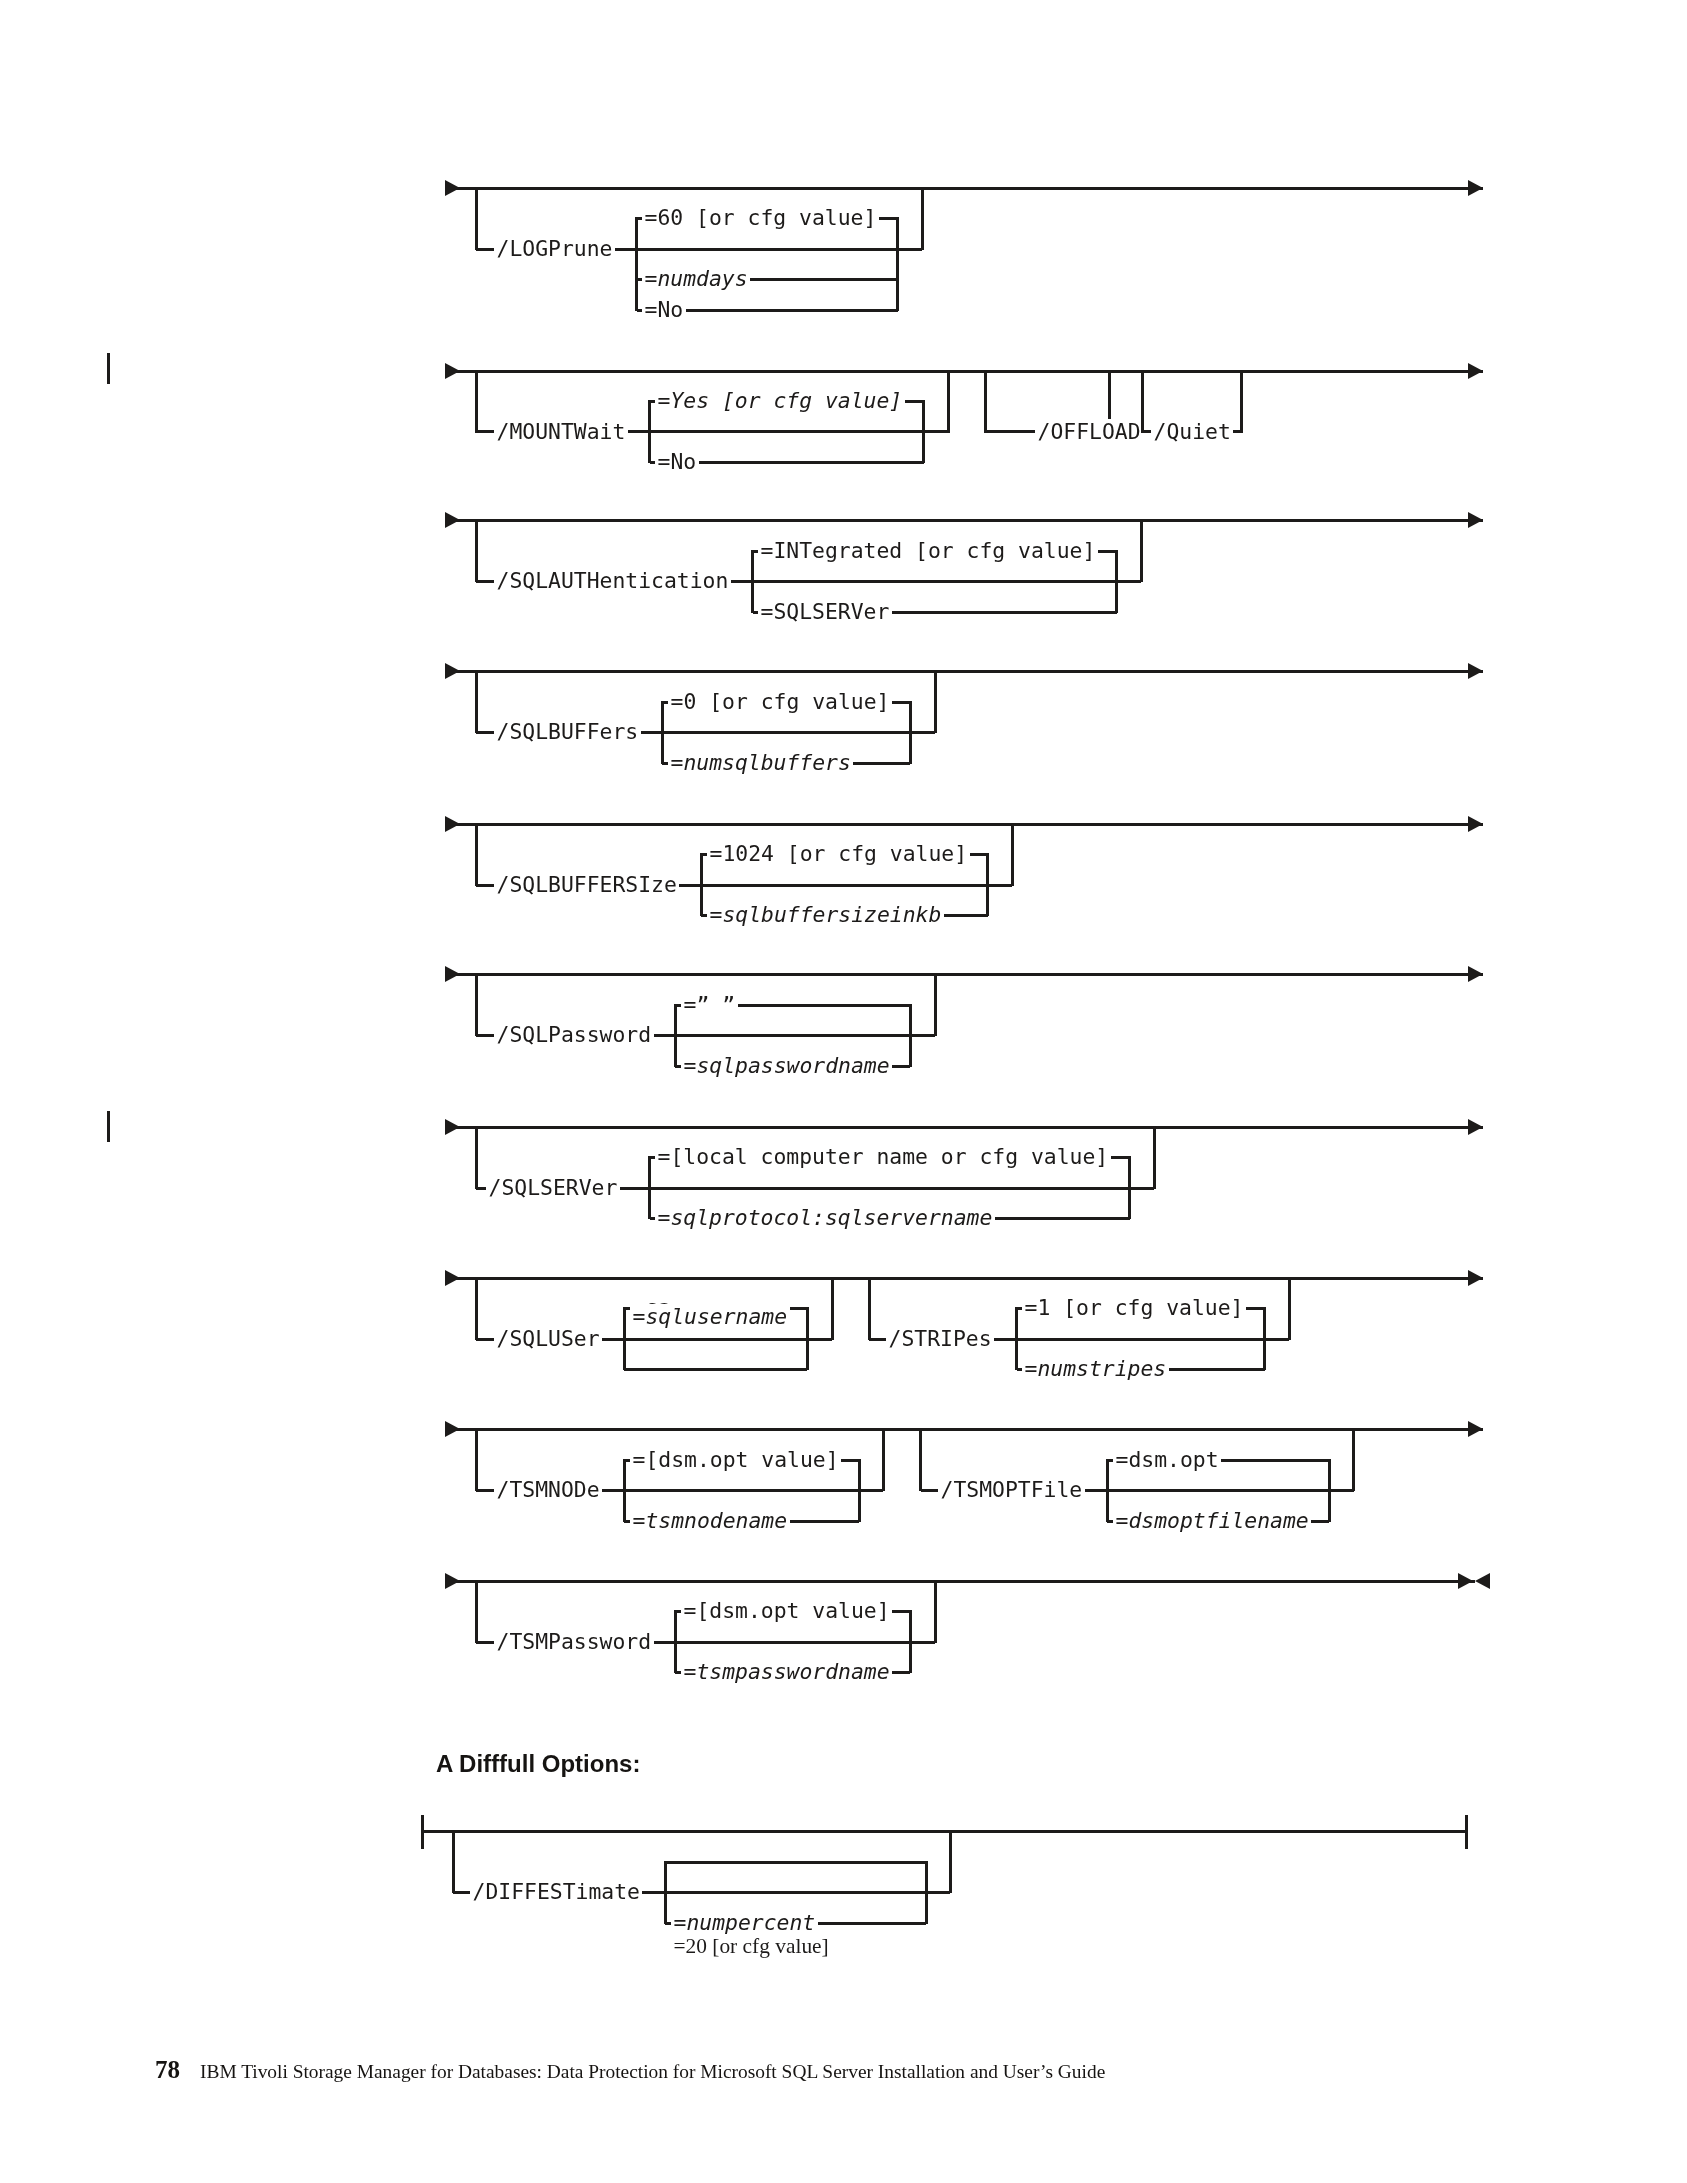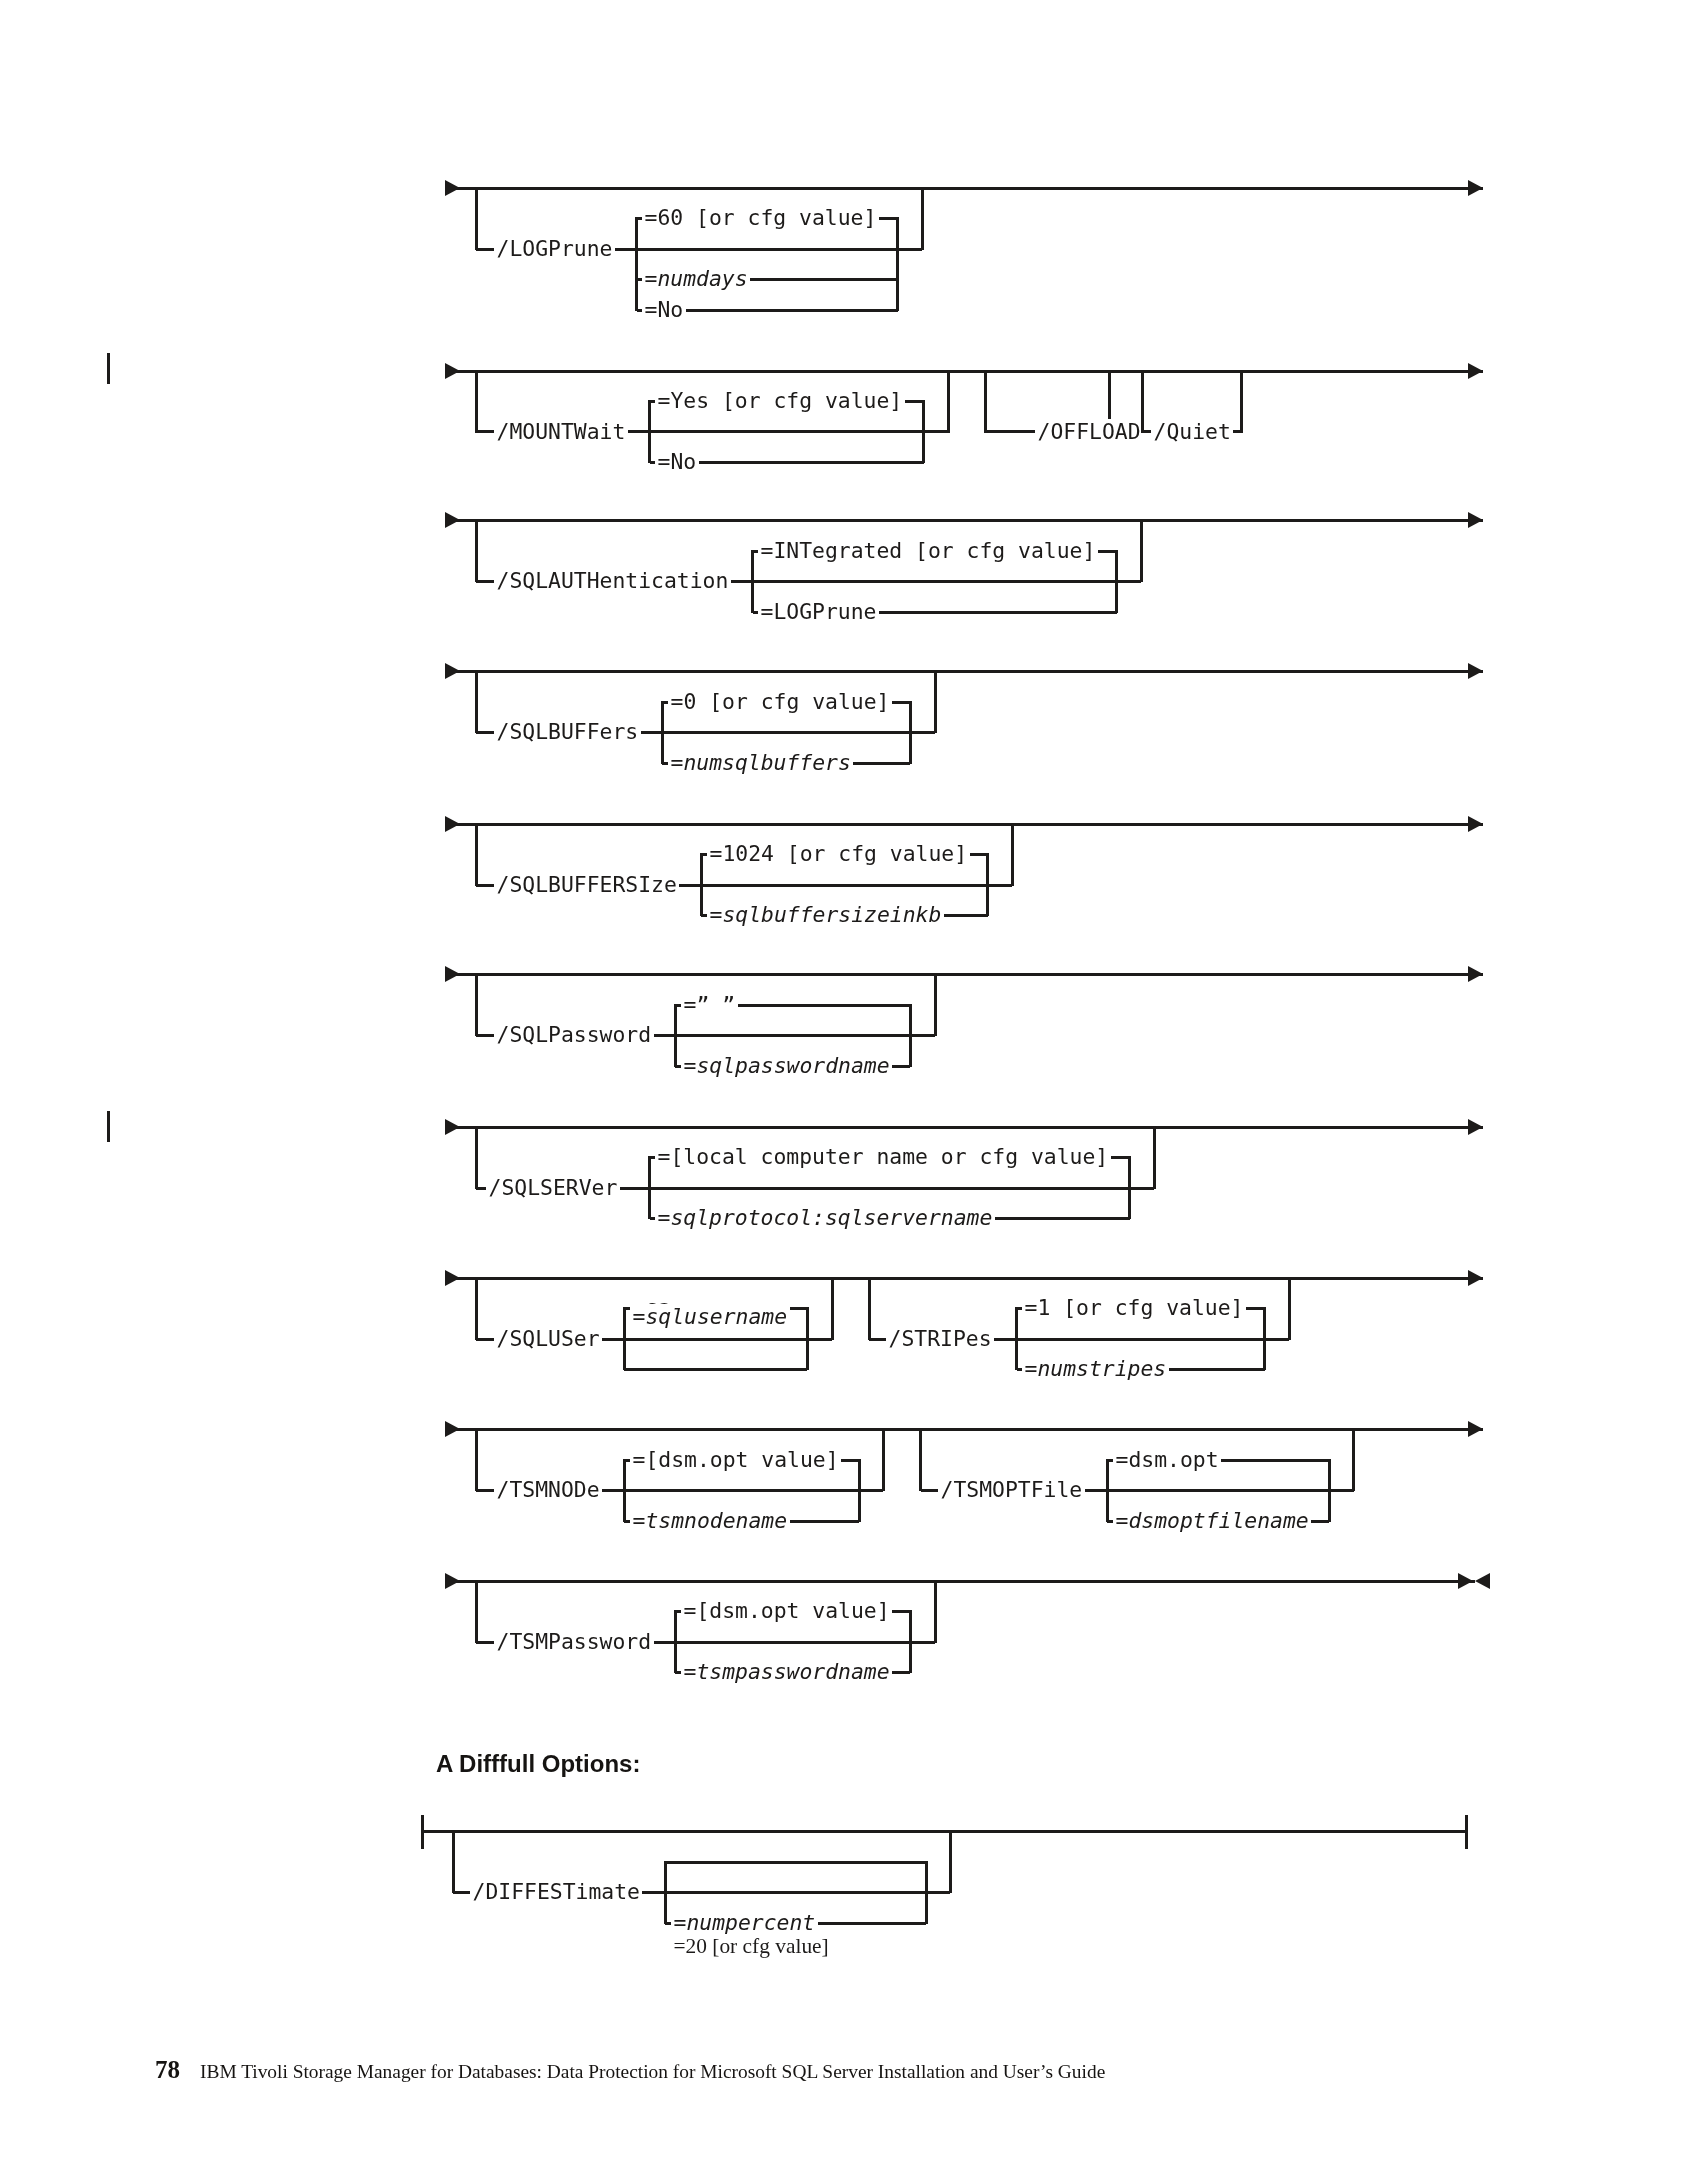--- a/index.html
+++ b/index.html
@@ -46,21 +46,21 @@
         <div class="tri-r" style="left: 445px; top: 363px; border-left-color: rgb(29, 27, 26);"></div>
         <div class="tri-r" style="left: 1468px; top: 363px; border-left-color: rgb(29, 27, 26);"></div>
         <div class="vline" style="left: 475px; top: 370px; width: 2.5px; height: 63px; background: rgb(29, 27, 26);"></div>
         <div class="vline" style="left: 947px; top: 370px; width: 2.5px; height: 63px; background: rgb(29, 27, 26);"></div>
         <div class="hline" style="left: 476px; top: 430px; width: 472px; height: 2.5px; background: rgb(29, 27, 26);"></div>
         <span class="syn" style="left: 494px; top: 419px;">/MOUNTWait</span>
         <div class="hline" style="left: 650px; top: 400px; width: 274px; height: 2.5px; background: rgb(29, 27, 26);"></div>
         <div class="hline" style="left: 650px; top: 461px; width: 274px; height: 2.5px; background: rgb(29, 27, 26);"></div>
         <div class="vline" style="left: 648px; top: 400px; width: 2.5px; height: 63px; background: rgb(29, 27, 26);"></div>
         <div class="vline" style="left: 922px; top: 400px; width: 2.5px; height: 63px; background: rgb(29, 27, 26);"></div>
-        <span class="syn" style="left: 655px; top: 388px;">=Yes [or cfg value]</span>
+        <span class="syn" style="left: 655px; top: 388px; font-style: italic;">=Yes [or cfg value]</span>
         <span class="syn" style="left: 655px; top: 449px;">=No</span>
         <div class="vline" style="left: 984px; top: 370px; width: 2.5px; height: 63px; background: rgb(29, 27, 26);"></div>
         <div class="vline" style="left: 1108px; top: 370px; width: 2.5px; height: 63px; background: rgb(29, 27, 26);"></div>
         <div class="hline" style="left: 985px; top: 430px; width: 125px; height: 2.5px; background: rgb(29, 27, 26);"></div>
         <span class="syn" style="left: 993px; top: 419px; margin-left: 42px;">/OFFLOAD</span>
         <div class="vline" style="left: 1141px; top: 370px; width: 2.5px; height: 63px; background: rgb(29, 27, 26);"></div>
         <div class="vline" style="left: 1240px; top: 370px; width: 2.5px; height: 63px; background: rgb(29, 27, 26);"></div>
         <div class="hline" style="left: 1142px; top: 430px; width: 99px; height: 2.5px; background: rgb(29, 27, 26);"></div>
         <span class="syn" style="left: 1151px; top: 419px;">/Quiet</span>
       </div>
@@ -70,21 +70,21 @@
         <div class="tri-r" style="left: 1468px; top: 512px; border-left-color: rgb(29, 27, 26);"></div>
         <div class="vline" style="left: 475px; top: 519px; width: 2.5px; height: 63px; background: rgb(29, 27, 26);"></div>
         <div class="vline" style="left: 1140px; top: 519px; width: 2.5px; height: 63px; background: rgb(29, 27, 26);"></div>
         <div class="hline" style="left: 476px; top: 580px; width: 665px; height: 2.5px; background: rgb(29, 27, 26);"></div>
         <span class="syn" style="left: 494px; top: 568px;">/SQLAUTHentication</span>
         <div class="hline" style="left: 753px; top: 550px; width: 364px; height: 2.5px; background: rgb(29, 27, 26);"></div>
         <div class="hline" style="left: 753px; top: 611px; width: 364px; height: 2.5px; background: rgb(29, 27, 26);"></div>
         <div class="vline" style="left: 751px; top: 550px; width: 2.5px; height: 63px; background: rgb(29, 27, 26);"></div>
         <div class="vline" style="left: 1115px; top: 550px; width: 2.5px; height: 63px; background: rgb(29, 27, 26);"></div>
         <span class="syn" style="left: 758px; top: 538px;">=INTegrated [or cfg value]</span>
-        <span class="syn" style="left: 758px; top: 599px;">=LOGPrune</span>
+        <span class="syn" style="left: 758px; top: 599px;">=SQLSERVer</span>
       </div>
       <div>
         <div class="hline" style="left: 445px; top: 670px; width: 1038px; height: 2.5px; background: rgb(29, 27, 26);"></div>
         <div class="tri-r" style="left: 445px; top: 663px; border-left-color: rgb(29, 27, 26);"></div>
         <div class="tri-r" style="left: 1468px; top: 663px; border-left-color: rgb(29, 27, 26);"></div>
         <div class="vline" style="left: 475px; top: 670px; width: 2.5px; height: 63px; background: rgb(29, 27, 26);"></div>
         <div class="vline" style="left: 934px; top: 670px; width: 2.5px; height: 63px; background: rgb(29, 27, 26);"></div>
         <div class="hline" style="left: 476px; top: 731px; width: 459px; height: 2.5px; background: rgb(29, 27, 26);"></div>
         <span class="syn" style="left: 494px; top: 719px;">/SQLBUFFers</span>
         <div class="hline" style="left: 662px; top: 701px; width: 248px; height: 2.5px; background: rgb(29, 27, 26);"></div>

